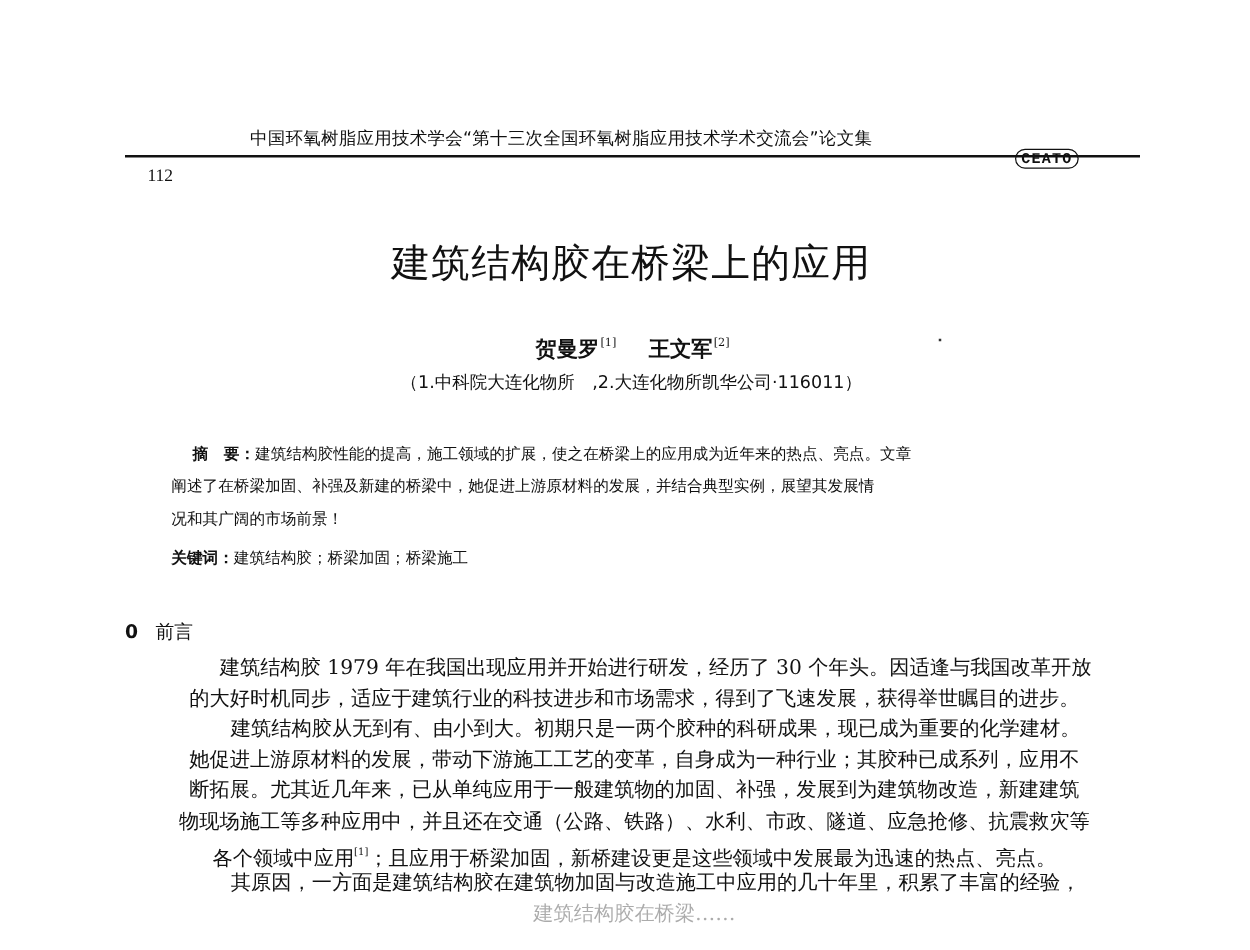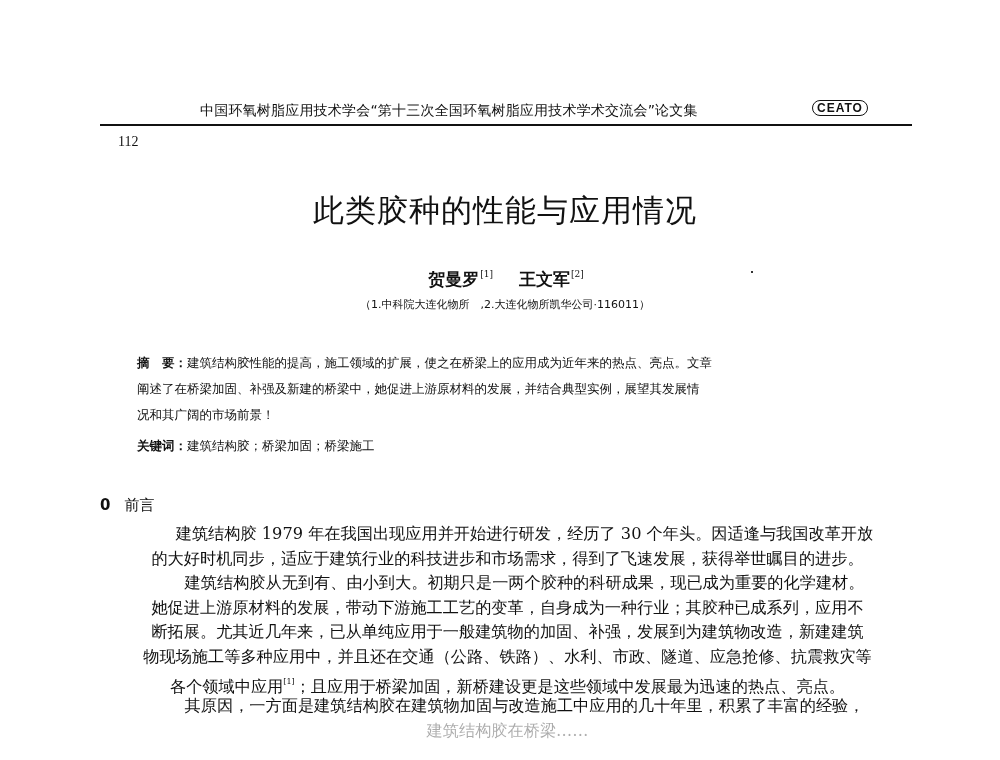--- a/index.html
+++ b/index.html
@@ -34,22 +34,22 @@
     position: absolute;
     left: 100px;
     top: 2px;
     font-size: 14px;
     letter-spacing: 0.2px;
     white-space: nowrap;
   }
   .logo {
     position: absolute;
     left: 712px;
-    top: 0;
-    font-family: Liberation Sans, sans-serif;
+    top: 19px;
+    font-family: Liberation Mono, monospace;
     font-weight: bold;
     font-size: 12px;
     letter-spacing: 1px;
     border: 1.5px solid #111;
     border-radius: 9px;
     padding: 0 4px;
     line-height: 14px;
   }
   .header-rule {
     position: absolute;
@@ -88,41 +88,41 @@
     vertical-align: 8px;
     margin-left: 1px;
   }
   .authors .sep { display: inline-block; width: 14px; }
   .affiliation {
     position: absolute;
     left: 0;
     top: 297px;
     width: 1000px;
     text-align: center;
-    font-size: 11px;
+    font-size: 14px;
     padding-left: 10px;
     box-sizing: border-box;
   }
   .dot-mark {
     position: absolute;
     left: 751px;
     top: 271px;
     width: 2px;
     height: 2px;
     background: #333;
   }
   .abstract {
     position: absolute;
     left: 137px;
     top: 350px;
     width: 745px;
     font-size: 12.5px;
     line-height: 26px;
   }
-  .abstract .label { font-weight: bold; }
+  .abstract .label { font-weight: bold; margin-left: 17px; }
   .abstract .line { white-space: nowrap; }
   .keywords {
     position: absolute;
     left: 137px;
     top: 438px;
     font-size: 12.5px;
   }
   .keywords .label { font-weight: bold; margin-top: 40px; }
   .section-heading {
     position: absolute;
@@ -161,21 +161,21 @@
 </head>
 <body>
 
 <div class="header">
   <span class="page-number">112</span>
   <span class="running-title">中国环氧树脂应用技术学会“第十三次全国环氧树脂应用技术学术交流会”论文集</span>
   <span class="logo">CEATO</span>
 </div>
 <div class="header-rule"></div>
 
-<div class="title">此类胶种的性能与应用情况</div>
+<div class="title">建筑结构胶在桥梁上的应用</div>
 
 <div class="authors">
   <span>贺曼罗</span><sup>[1]</sup>
   <span class="sep"></span>
   <span>王文军</span><sup>[2]</sup>
 </div>
 <div class="dot-mark"></div>
 
 <div class="affiliation">（1.中科院大连化物所　,2.大连化物所凯华公司·116011）</div>
 

